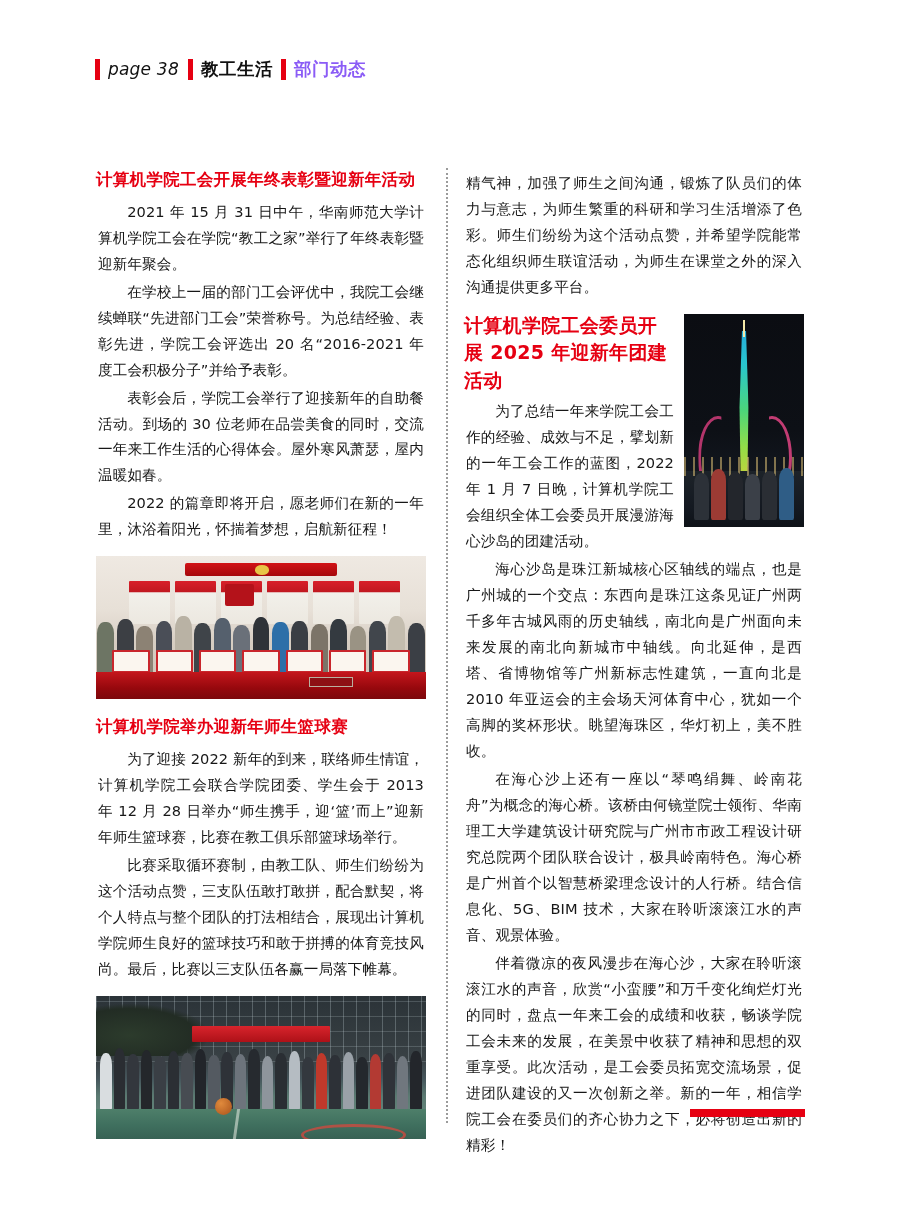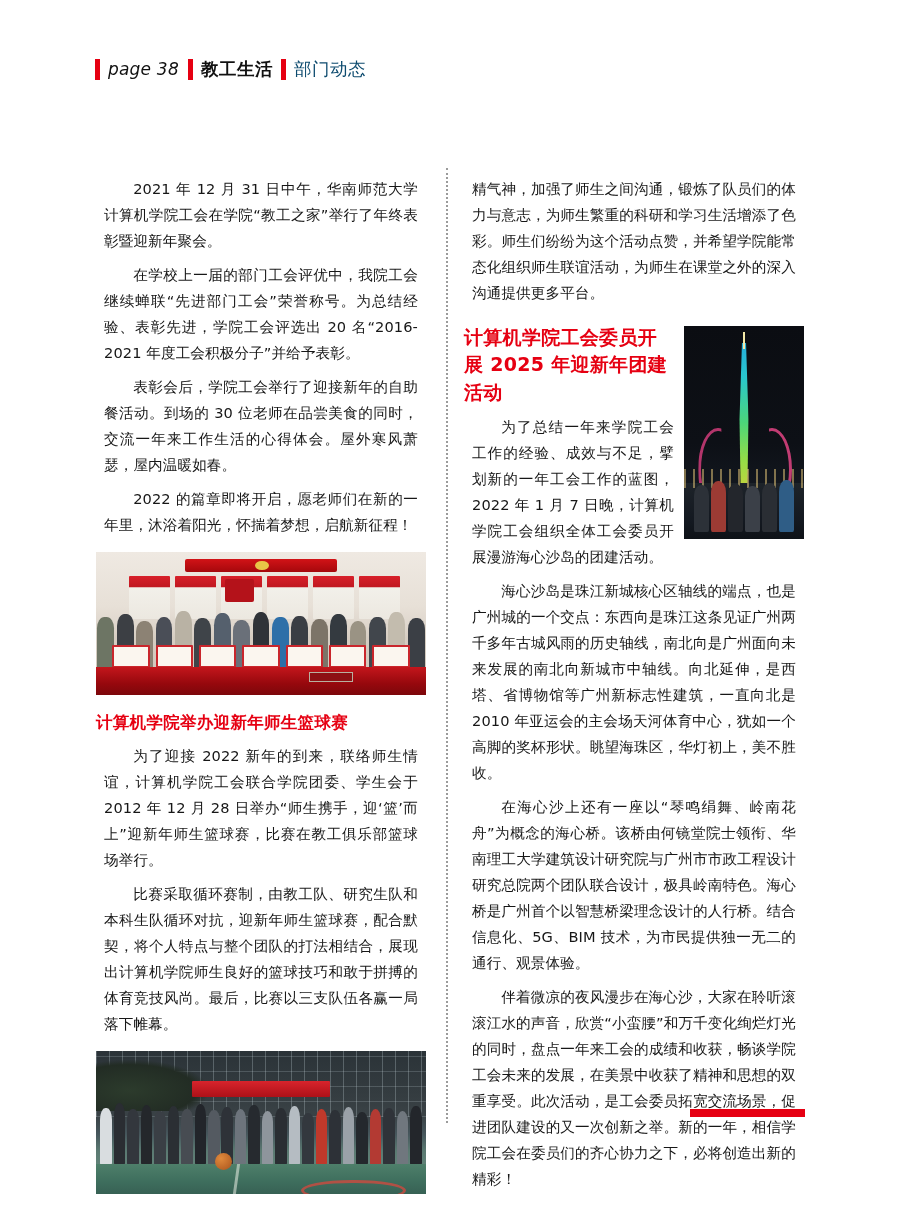--- a/index.html
+++ b/index.html
@@ -44,22 +44,22 @@
   .hdr-cat {
     font-size: 17.5px;
     font-weight: bold;
     color: #111;
     padding: 0 8px 0 8px;
     white-space: nowrap;
     letter-spacing: 0.5px;
   }
   .hdr-sub {
     font-size: 17.5px;
-    font-weight: normal;
-    color: #0c4a6e;
+    font-weight: bold;
+    color: #8b5cf6;
     padding: 0 0 0 8px;
     white-space: nowrap;
     letter-spacing: 0.5px;
   }
 
   
   .col {
     position: absolute;
     top: 168px;
   }
@@ -86,21 +86,21 @@
   }
   .art-title-big {
     color: #e60012;
     font-weight: bold;
     font-size: 19px;
     line-height: 1.45;
     letter-spacing: 0.3px;
     margin: 0 0 4px 0;
   }
   p.para {
-    margin: 8px;
+    margin: 2px;
     font-size: 14.6px;
     line-height: 1.78;
     text-align: justify;
     text-justify: inter-ideograph;
     text-indent: 2em;
     color: #171717;
     letter-spacing: 0.1px;
   }
   p.para.noindent { text-indent: 0; }
   .spacer-10 { height: 10px; }
@@ -302,21 +302,22 @@
   <span class="hdr-bar"></span>
   <span class="hdr-cat">教工生活</span>
   <span class="hdr-bar"></span>
   <span class="hdr-sub">部门动态</span>
 </div>
 
 <div class="divider"></div>
 
 <div class="col col-left">
 
-  <p class="para">2021 年 12 月 31 日中午，华南师范大学计算机学院工会在学院“教工之家”举行了年终表彰暨迎新年聚会。</p>
+  <h2 class="art-title">计算机学院工会开展年终表彰暨迎新年活动</h2>
+  <p class="para">2021 年 15 月 31 日中午，华南师范大学计算机学院工会在学院“教工之家”举行了年终表彰暨迎新年聚会。</p>
   <p class="para">在学校上一届的部门工会评优中，我院工会继续蝉联“先进部门工会”荣誉称号。为总结经验、表彰先进，学院工会评选出 20 名“2016-2021 年度工会积极分子”并给予表彰。</p>
   <p class="para">表彰会后，学院工会举行了迎接新年的自助餐活动。到场的 30 位老师在品尝美食的同时，交流一年来工作生活的心得体会。屋外寒风萧瑟，屋内温暖如春。</p>
   <p class="para">2022 的篇章即将开启，愿老师们在新的一年里，沐浴着阳光，怀揣着梦想，启航新征程！</p>
 
   <div class="photo photo-left1">
     <div class="ph-wall"></div>
     <div class="ph-posters">
         <i></i>
         <i></i>
         <i></i>
@@ -351,22 +352,22 @@
         <u></u>
         <u></u>
         <u></u>
         <u></u>
         <u></u>
       </div>
     <div class="ph-table"></div>
   </div>
 
   <h2 class="art-title">计算机学院举办迎新年师生篮球赛</h2>
-  <p class="para">为了迎接 2022 新年的到来，联络师生情谊，计算机学院工会联合学院团委、学生会于 2012 年 12 月 28 日举办“师生携手，迎‘篮’而上”迎新年师生篮球赛，比赛在教工俱乐部篮球场举行。</p>
-  <p class="para">比赛采取循环赛制，由教工队、研究生队和本科生队循环对抗，迎新年师生篮球赛，配合默契，将个人特点与整个团队的打法相结合，展现出计算机学院师生良好的篮球技巧和敢于拼搏的体育竞技风尚。最后，比赛以三支队伍各赢一局落下帷幕。</p>
+  <p class="para">为了迎接 2022 新年的到来，联络师生情谊，计算机学院工会联合学院团委、学生会于 2013 年 12 月 28 日举办“师生携手，迎‘篮’而上”迎新年师生篮球赛，比赛在教工俱乐部篮球场举行。</p>
+  <p class="para">比赛采取循环赛制，由教工队、师生们纷纷为这个活动点赞，三支队伍敢打敢拼，配合默契，将个人特点与整个团队的打法相结合，展现出计算机学院师生良好的篮球技巧和敢于拼搏的体育竞技风尚。最后，比赛以三支队伍各赢一局落下帷幕。</p>
 
   <div class="photo photo-left2">
     <div class="bb-sky"></div>
     <div class="bb-fence"></div>
     <div class="bb-trees"></div>
     <div class="bb-banner"></div>
     <div class="bb-people">
       <b style="height:72%;background:#d9dde0"></b>
       <b style="height:78%;background:#2a2d32"></b>
       <b style="height:70%;background:#33373d"></b>
@@ -418,18 +419,18 @@
       <b style="height:76%;background:#23262c"></b>
       <b style="height:72%;background:#3b4048"></b>
       <b style="height:78%;background:#2a2e34"></b>
       <b style="height:82%;background:#2f5d86"></b>
     </div>
   </div>
 
   <h2 class="art-title-big">计算机学院工会委员开展 2025 年迎新年团建活动</h2>
   <p class="para">为了总结一年来学院工会工作的经验、成效与不足，擘划新的一年工会工作的蓝图，2022 年 1 月 7 日晚，计算机学院工会组织全体工会委员开展漫游海心沙岛的团建活动。</p>
   <p class="para">海心沙岛是珠江新城核心区轴线的端点，也是广州城的一个交点：东西向是珠江这条见证广州两千多年古城风雨的历史轴线，南北向是广州面向未来发展的南北向新城市中轴线。向北延伸，是西塔、省博物馆等广州新标志性建筑，一直向北是 2010 年亚运会的主会场天河体育中心，犹如一个高脚的奖杯形状。眺望海珠区，华灯初上，美不胜收。</p>
-  <p class="para">在海心沙上还有一座以“琴鸣绢舞、岭南花舟”为概念的海心桥。该桥由何镜堂院士领衔、华南理工大学建筑设计研究院与广州市市政工程设计研究总院两个团队联合设计，极具岭南特色。海心桥是广州首个以智慧桥梁理念设计的人行桥。结合信息化、5G、BIM 技术，为市民提供独一无二的通行、观景体验。</p>
+  <p class="para">在海心沙上还有一座以“琴鸣绢舞、岭南花舟”为概念的海心桥。该桥由何镜堂院士领衔、华南理工大学建筑设计研究院与广州市市政工程设计研究总院两个团队联合设计，极具岭南特色。海心桥是广州首个以智慧桥梁理念设计的人行桥。结合信息化、5G、BIM 技术，大家在聆听滚滚江水的声音、观景体验。</p>
   <p class="para">伴着微凉的夜风漫步在海心沙，大家在聆听滚滚江水的声音，欣赏“小蛮腰”和万千变化绚烂灯光的同时，盘点一年来工会的成绩和收获，畅谈学院工会未来的发展，在美景中收获了精神和思想的双重享受。此次活动，是工会委员拓宽交流场景，促进团队建设的又一次创新之举。新的一年，相信学院工会在委员们的齐心协力之下，必将创造出新的精彩！</p>
 
 </div>
 
 <div class="bottom-rule"></div>
 
 </body></html>

